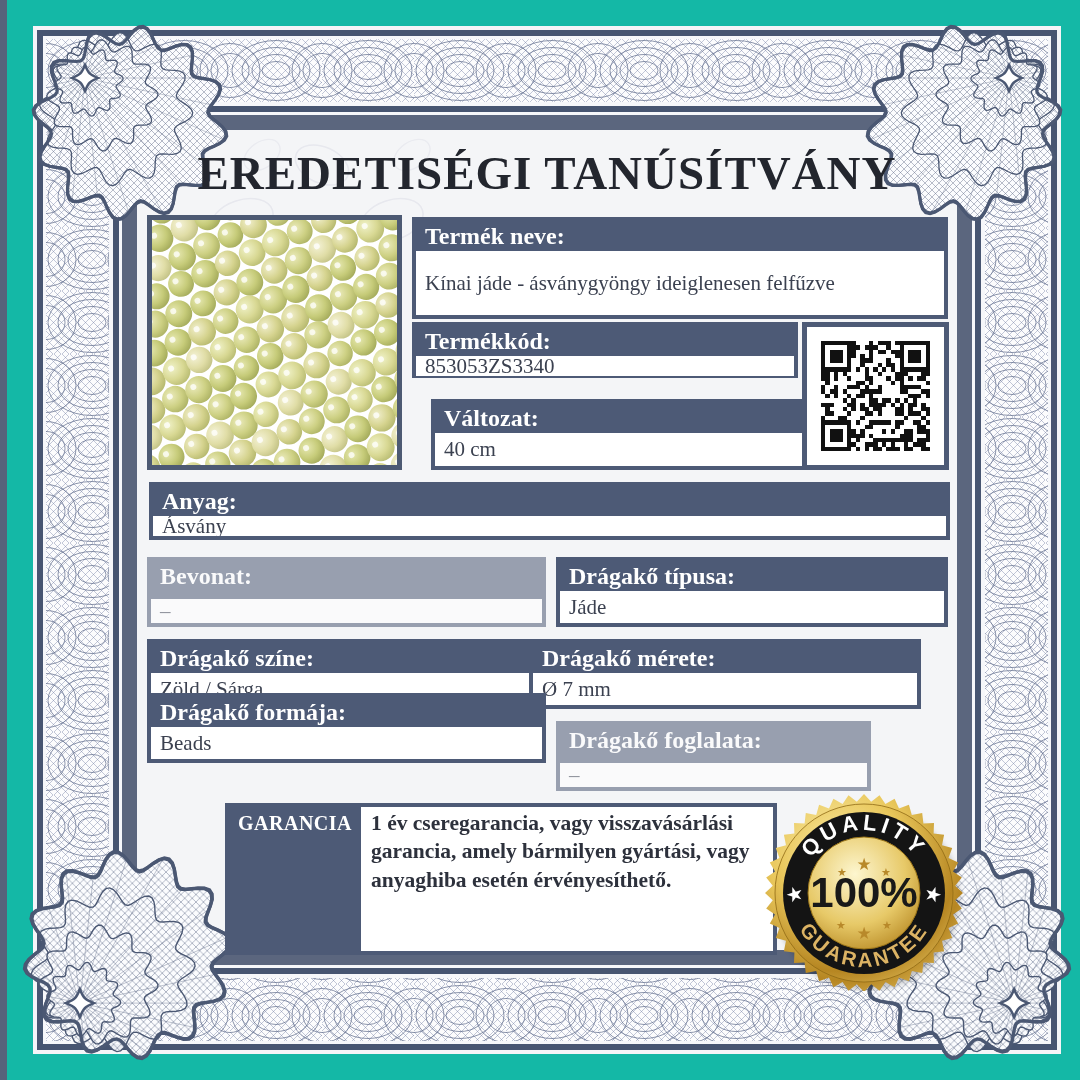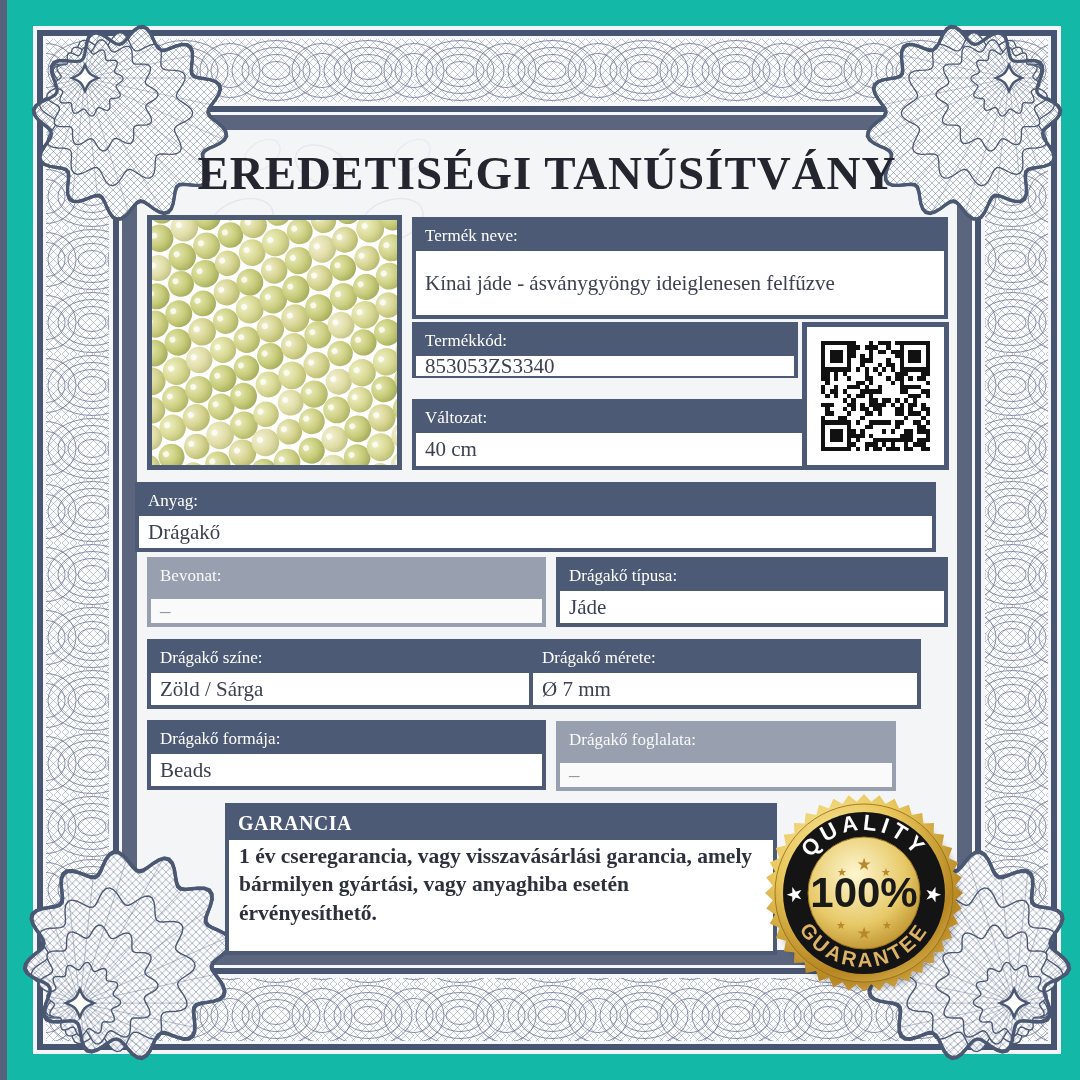--- a/index.html
+++ b/index.html
@@ -21,29 +21,29 @@
   #rosette-tr{right:8px;top:8px;width:215px;height:215px;transform:scaleX(-1);}
   #rosette-bl{left:-2px;top:848px;width:230px;height:230px;transform:scaleY(-1);}
   #rosette-br{right:-2px;top:848px;width:230px;height:230px;transform:scale(-1,-1);}
   .title{position:absolute;left:130px;top:146px;width:820px;margin:0;text-align:center;
          font-size:47px;font-weight:700;color:#23262e;letter-spacing:1px;}
   .photo{position:absolute;left:140px;top:215px;width:255px;height:255px;background:#fff;
          border:5px solid #4d5a73;box-sizing:border-box;}
   .photo svg{display:block;}
   .field{position:absolute;background:#4d5a76;box-sizing:border-box;padding:4px;
          display:flex;flex-direction:column;}
-  .field .lab{color:#ffffff;font-weight:400;font-size:17px;line-height:30px;height:30px;
+  .field .lab{color:#ffffff;font-weight:700;font-size:24px;line-height:30px;height:30px;
               padding:0 9px;flex:none;white-space:nowrap;overflow:hidden;}
   .field .val{background:#ffffff;flex:1 1 auto;font-size:21px;color:#3b4150;
               padding:10px 9px;display:flex;align-items:center;white-space:nowrap;overflow:hidden;}
   .field.disabled{opacity:.55;gap:8px;}
   .qr-box{position:absolute;left:795px;top:322px;width:147px;height:148px;background:#fff;
           border:5px solid #4d5a76;box-sizing:border-box;padding:5px;}
   .garancia{position:absolute;left:218px;top:803px;width:552px;height:152px;background:#4d5a76;
-            box-sizing:border-box;padding:4px;display:flex;flex-direction:column;}
+            box-sizing:border-box;padding:4px;display:flex;flex-direction:row;}
   .garancia .lab{color:#fff;font-weight:700;font-size:20px;line-height:33px;height:33px;
                  padding:0 9px;flex:none;letter-spacing:.5px;}
   .garancia .txt{background:#fff;flex:1;font-size:21.5px;font-weight:700;color:#2d313c;
                  line-height:1.32;padding:2px 10px;}
   .badge{position:absolute;left:757px;top:791px;width:200px;height:200px;}
 </style>
 </head>
 <body>
 
 <div class="stage">
@@ -885,21 +885,21 @@
   <div class="field" style="left:405px;top:217px;width:536px;height:102px">
     <div class="lab">Termék neve:</div>
     <div class="val">Kínai jáde - ásványgyöngy ideiglenesen felfűzve</div>
   </div>
 
   <div class="field" style="left:405px;top:322px;width:386px;height:56px">
     <div class="lab">Termékkód:</div>
     <div class="val">853053ZS3340</div>
   </div>
 
-  <div class="field" style="left:405px;top:399px;width:454px;height:71px">
+  <div class="field" style="left:424px;top:399px;width:454px;height:71px">
     <div class="lab">Változat:</div>
     <div class="val">40 cm</div>
   </div>
 
   <div class="qr-box">
     <svg id="qr-svg" width="127" height="128" viewBox="0 0 29 29" preserveAspectRatio="none" shape-rendering="crispEdges">
         <rect width="29" height="29" fill="#ffffff"></rect>
         <rect x="2" y="2" width="7" height="7" fill="#111"></rect>
         <rect x="3" y="3" width="5" height="5" fill="#fff"></rect>
         <rect x="4" y="4" width="3" height="3" fill="#111"></rect>
@@ -1126,23 +1126,23 @@
         <rect x="17" y="26" width="1" height="1" fill="#111"></rect>
         <rect x="18" y="26" width="1" height="1" fill="#111"></rect>
         <rect x="19" y="26" width="1" height="1" fill="#111"></rect>
         <rect x="21" y="26" width="1" height="1" fill="#111"></rect>
         <rect x="22" y="26" width="1" height="1" fill="#111"></rect>
         <rect x="25" y="26" width="1" height="1" fill="#111"></rect>
         <rect x="26" y="26" width="1" height="1" fill="#111"></rect>
       </svg>
   </div>
 
-  <div class="field" style="left:128px;top:482px;width:801px;height:70px">
+  <div class="field" style="left:142px;top:482px;width:801px;height:58px">
     <div class="lab">Anyag:</div>
-    <div class="val">Drágakő</div>
+    <div class="val">Ásvány</div>
   </div>
 
   <div class="field disabled" style="left:140px;top:557px;width:399px;height:70px">
     <div class="lab">Bevonat:</div>
     <div class="val">–</div>
   </div>
 
   <div class="field" style="left:549px;top:557px;width:392px;height:70px">
     <div class="lab">Drágakő típusa:</div>
     <div class="val">Jáde</div>
@@ -1151,26 +1151,26 @@
   <div class="field" style="left:140px;top:639px;width:399px;height:70px">
     <div class="lab">Drágakő színe:</div>
     <div class="val">Zöld / Sárga</div>
   </div>
 
   <div class="field" style="left:522px;top:639px;width:392px;height:70px">
     <div class="lab">Drágakő mérete:</div>
     <div class="val">Ø 7 mm</div>
   </div>
 
-  <div class="field" style="left:140px;top:720px;width:399px;height:70px">
+  <div class="field" style="left:140px;top:693px;width:399px;height:70px">
     <div class="lab">Drágakő formája:</div>
     <div class="val">Beads</div>
   </div>
 
-  <div class="field disabled" style="left:549px;top:721px;width:340px;height:70px">
+  <div class="field disabled" style="left:549px;top:721px;width:315px;height:70px">
     <div class="lab">Drágakő foglalata:</div>
     <div class="val">–</div>
   </div>
 
   <div class="garancia">
     <div class="lab">GARANCIA</div>
     <div class="txt">1 év cseregarancia, vagy visszavásárlási garancia, amely bármilyen gyártási, vagy anyaghiba esetén érvényesíthető.</div>
   </div>
 
   <svg class="badge" viewBox="0 0 200 200">

